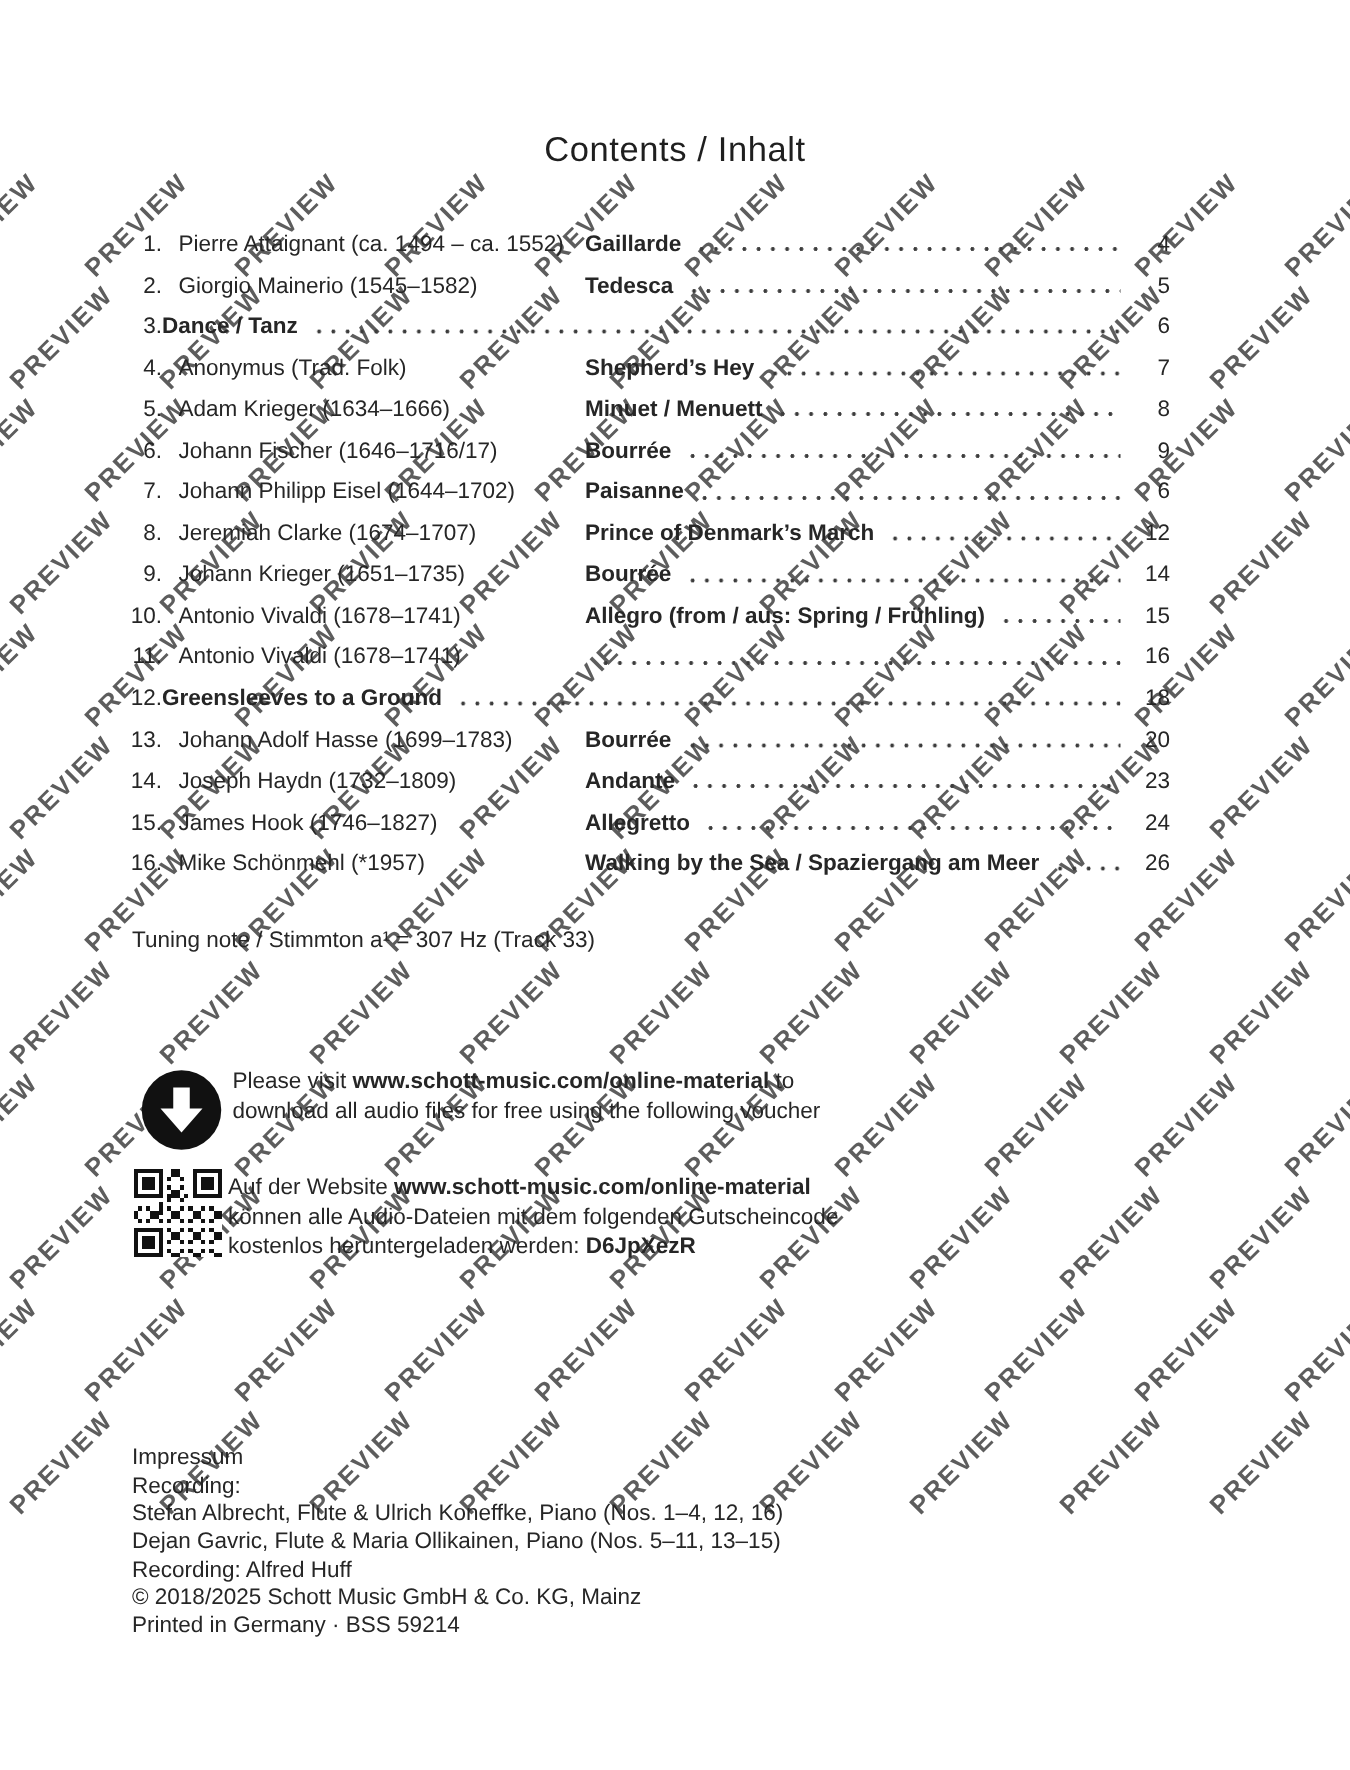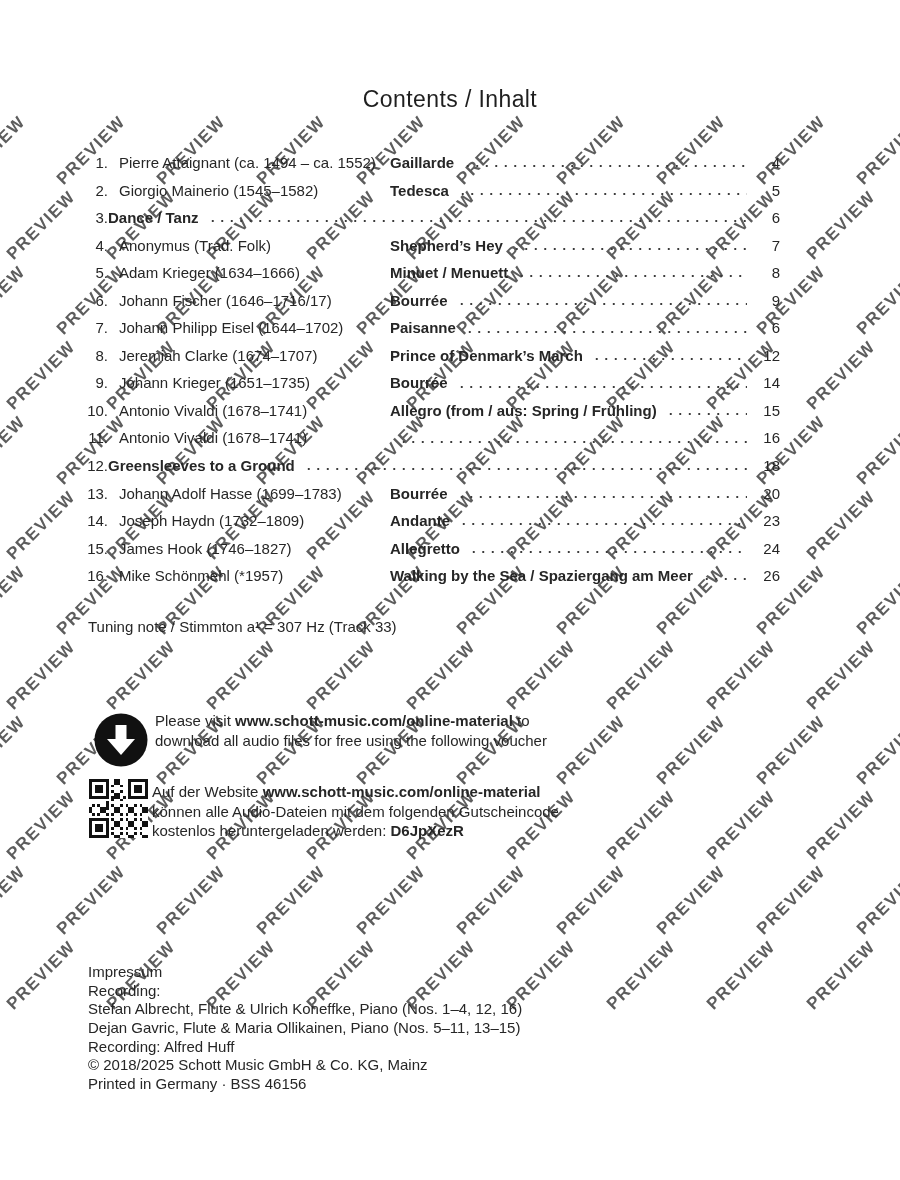--- a/index.html
+++ b/index.html
@@ -404,16 +404,16 @@
         <div class="ln"><span>kostenlos heruntergeladen werden: </span><span class="seg-b">D6JpXezR</span></div>
       </div>
 
     <div class="impressum" id="impressum">
         <div class="ln">Impressum</div>
         <div class="ln">Recording:</div>
         <div class="ln">Stefan Albrecht, Flute &amp; Ulrich Koneffke, Piano (Nos. 1–4, 12, 16)</div>
         <div class="ln">Dejan Gavric, Flute &amp; Maria Ollikainen, Piano (Nos. 5–11, 13–15)</div>
         <div class="ln">Recording: Alfred Huff</div>
         <div class="ln">© 2018/2025 Schott Music GmbH &amp; Co. KG, Mainz</div>
-        <div class="ln">Printed in Germany · BSS 46156</div>
+        <div class="ln">Printed in Germany · BSS 59214</div>
       </div>
   </div>
 </div>
 
 </body></html>

